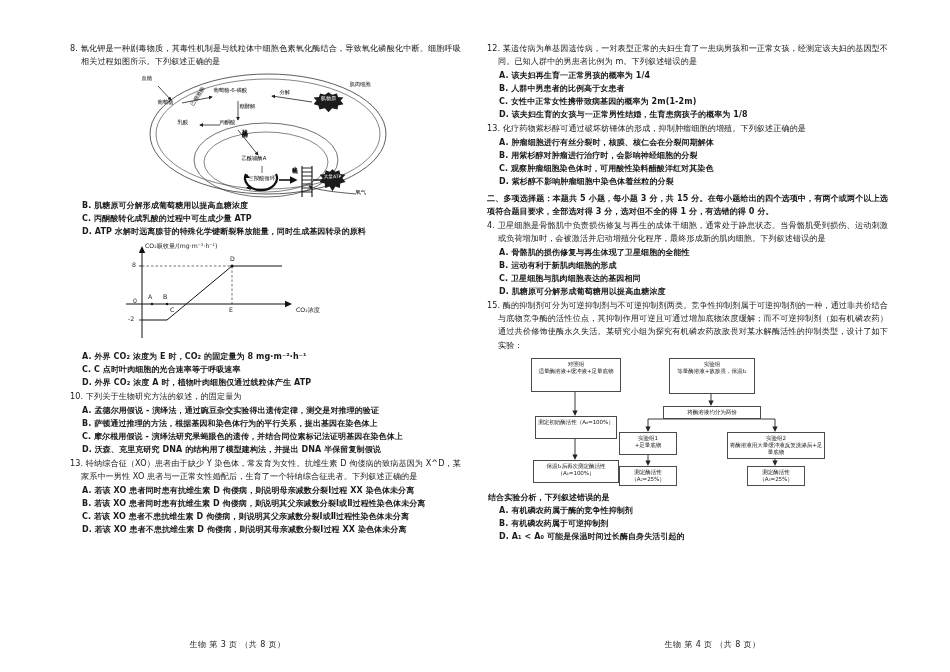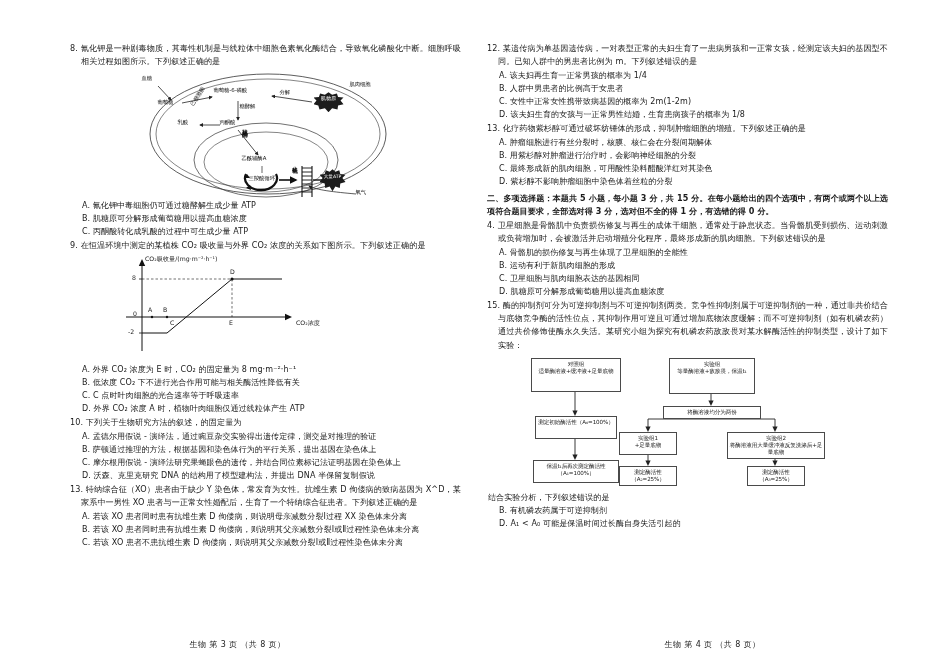--- a/index.html
+++ b/index.html
@@ -40,20 +40,21 @@
     text-indent: -11px;
     padding-left: 11px;
     letter-spacing: 0.1px;
   }
   .opt {
     padding-left: 13px;
     text-indent: -1px;
     font-size: 8px;
     line-height: 1.62;
     letter-spacing: 0.1px;
+    font-weight: bold;
   }
   .sec-head {
     font-size: 8.1px;
     font-weight: bold;
     line-height: 1.62;
     text-indent: 0px;
     margin: 3px 0 1px 0;
     text-align: justify;
     letter-spacing: 0.05px;
   }
@@ -233,28 +234,24 @@
         <span class="lbl" style="left:62px; top:50px;">乳酸</span>
         <span class="lbl vert" style="left:126px; top:58px; height:26px;">丙酮酸氧化脱羧</span>
         <span class="lbl" style="left:126px; top:86px;">乙酰辅酶A</span>
         <span class="lbl" style="left:133px; top:105px; width:26px; text-align:center; line-height:1.15;">三羧酸循环</span>
         <span class="lbl vert" style="left:176px; top:94px; height:30px;">氧化磷酸化</span>
         <div class="glyc" style="left:198px; top:22px;">肌糖原</div>
         <div class="atp-burst" style="left:204px; top:99px;">大量ATP</div>
         <span class="lbl" style="left:240px; top:120px;">氧气</span>
       </div>
 
-      <div class="opt">A. 氰化钾中毒细胞仍可通过糖酵解生成少量 ATP</div>
       <div class="opt">B. 肌糖原可分解形成葡萄糖用以提高血糖浓度</div>
       <div class="opt">C. 丙酮酸转化成乳酸的过程中可生成少量 ATP</div>
-
-      <div class="q q-stem">
-        <span>9.</span>
-        <span>在恒温环境中测定的某植株 CO₂ 吸收量与外界 CO₂ 浓度的关系如下图所示。下列叙述正确的是</span>
-      </div>
+      <div class="opt">D. ATP 水解时远离腺苷的特殊化学键断裂释放能量，同时生成基因转录的原料</div>
+
 
       <div class="fig-graph">
         <svg width="250" height="106" viewBox="0 0 250 106">
 
           <line x1="28" y1="96" x2="28" y2="8" stroke="#111" stroke-width="1"></line>
           <path d="M28 4 l-3.2 7 l6.4 0 z" fill="#111"></path>
 
           <line x1="12" y1="62" x2="172" y2="62" stroke="#111" stroke-width="1"></line>
           <path d="M178 62 l-7 -3.2 l0 6.4 z" fill="#111"></path>
 
@@ -278,40 +275,40 @@
         <span class="glbl" style="left:14px; top:73px;">-2</span>
         <span class="glbl" style="left:34px; top:51px;">A</span>
         <span class="glbl" style="left:49px; top:51px;">B</span>
         <span class="glbl" style="left:56px; top:64px;">C</span>
         <span class="glbl" style="left:116px; top:13px;">D</span>
         <span class="glbl" style="left:115px; top:64px;">E</span>
         <span class="glbl" style="left:182px; top:64px;">CO₂浓度</span>
       </div>
 
       <div class="opt">A. 外界 CO₂ 浓度为 E 时，CO₂ 的固定量为 8 mg·m⁻²·h⁻¹</div>
-      <div class="opt">B. 低浓度 CO₂ 下不进行光合作用可能与相关酶活性降低有关</div>
       <div class="opt">C. C 点时叶肉细胞的光合速率等于呼吸速率</div>
       <div class="opt">D. 外界 CO₂ 浓度 A 时，植物叶肉细胞仅通过线粒体产生 ATP</div>
 
       <div class="q q-stem">
         <span>10.</span>
         <span>下列关于生物研究方法的叙述，的固定量为</span>
       </div>
       <div class="opt">A. 孟德尔用假说 - 演绎法，通过豌豆杂交实验得出遗传定律，测交是对推理的验证</div>
       <div class="opt">B. 萨顿通过推理的方法，根据基因和染色体行为的平行关系，提出基因在染色体上</div>
       <div class="opt">C. 摩尔根用假说 - 演绎法研究果蝇眼色的遗传，并结合同位素标记法证明基因在染色体上</div>
       <div class="opt">D. 沃森、克里克研究 DNA 的结构用了模型建构法，并提出 DNA 半保留复制假说</div>
 
       <div class="q q-stem">
         <span>13.</span>
         <span>特纳综合征（XO）患者由于缺少 Y 染色体，常发育为女性。抗维生素 D 佝偻病的致病基因为 X^D，某家系中一男性 XO 患者与一正常女性婚配后，生育了一个特纳综合征患者。下列叙述正确的是</span>
       </div>
       <div class="opt">A. 若该 XO 患者同时患有抗维生素 D 佝偻病，则说明母亲减数分裂Ⅰ过程 XX 染色体未分离</div>
       <div class="opt">B. 若该 XO 患者同时患有抗维生素 D 佝偻病，则说明其父亲减数分裂Ⅰ或Ⅱ过程性染色体未分离</div>
       <div class="opt">C. 若该 XO 患者不患抗维生素 D 佝偻病，则说明其父亲减数分裂Ⅰ或Ⅱ过程性染色体未分离</div>
+      <div class="opt">D. 若该 XO 患者不患抗维生素 D 佝偻病，则说明其母亲减数分裂Ⅰ过程 XX 染色体未分离</div>
 
       <div class="footer">
         <span class="fin">生物  第 3 页  （共 8 页）</span>
       </div>
     </div>
 
     <div class="col col-right">
 
       <div class="q q-stem">
         <span>12.</span>
@@ -321,21 +318,21 @@
       <div class="opt">B. 人群中男患者的比例高于女患者</div>
       <div class="opt">C. 女性中正常女性携带致病基因的概率为 2m(1-2m)</div>
       <div class="opt">D. 该夫妇生育的女孩与一正常男性结婚，生育患病孩子的概率为 1/8</div>
 
       <div class="q q-stem">
         <span>13.</span>
         <span>化疗药物紫杉醇可通过破坏纺锤体的形成，抑制肿瘤细胞的增殖。下列叙述正确的是</span>
       </div>
       <div class="opt">A. 肿瘤细胞进行有丝分裂时，核膜、核仁会在分裂间期解体</div>
       <div class="opt">B. 用紫杉醇对肿瘤进行治疗时，会影响神经细胞的分裂</div>
-      <div class="opt">C. 最终形成新的肌肉细胞，可用酸性染料醋酸洋红对其染色</div>
+      <div class="opt">C. 观察肿瘤细胞染色体时，可用酸性染料醋酸洋红对其染色</div>
       <div class="opt">D. 紫杉醇不影响肿瘤细胞中染色体着丝粒的分裂</div>
 
       <div class="sec-head">二、多项选择题：本题共 5 小题，每小题 3 分，共 15 分。在每小题给出的四个选项中，有两个或两个以上选项符合题目要求，全部选对得 3 分，选对但不全的得 1 分，有选错的得 0 分。</div>
 
       <div class="q q-stem">
         <span>4.</span>
         <span>卫星细胞是骨骼肌中负责损伤修复与再生的成体干细胞，通常处于静息状态。当骨骼肌受到损伤、运动刺激或负荷增加时，会被激活并启动增殖分化程序，最终形成新的肌肉细胞。下列叙述错误的是</span>
       </div>
       <div class="opt">A. 骨骼肌的损伤修复与再生体现了卫星细胞的全能性</div>
       <div class="opt">B. 运动有利于新肌肉细胞的形成</div>
@@ -391,20 +388,21 @@
         <div class="fbox" style="left:136px; top:110px; width:58px; height:20px;">测定酶活性（A₂=25%）</div>
 
         <div class="fbox" style="left:244px; top:76px; width:98px; height:27px;">
           <div>实验组2</div>
           <div>将酶溶液用大量缓冲液反复洗涤后+足量底物</div>
         </div>
         <div class="fbox" style="left:264px; top:110px; width:58px; height:20px;">测定酶活性（A₃=25%）</div>
       </div>
 
       <div class="opt" style="padding-left:2px;">结合实验分析，下列叙述错误的是</div>
+      <div class="opt">A. 有机磷农药属于酶的竞争性抑制剂</div>
       <div class="opt">B. 有机磷农药属于可逆抑制剂</div>
       <div class="opt">D. A₁ &lt; A₀ 可能是保温时间过长酶自身失活引起的</div>
 
       <div class="footer">
         <span class="fin">生物  第 4 页  （共 8 页）</span>
       </div>
     </div>
 
   </div>
 </div>

